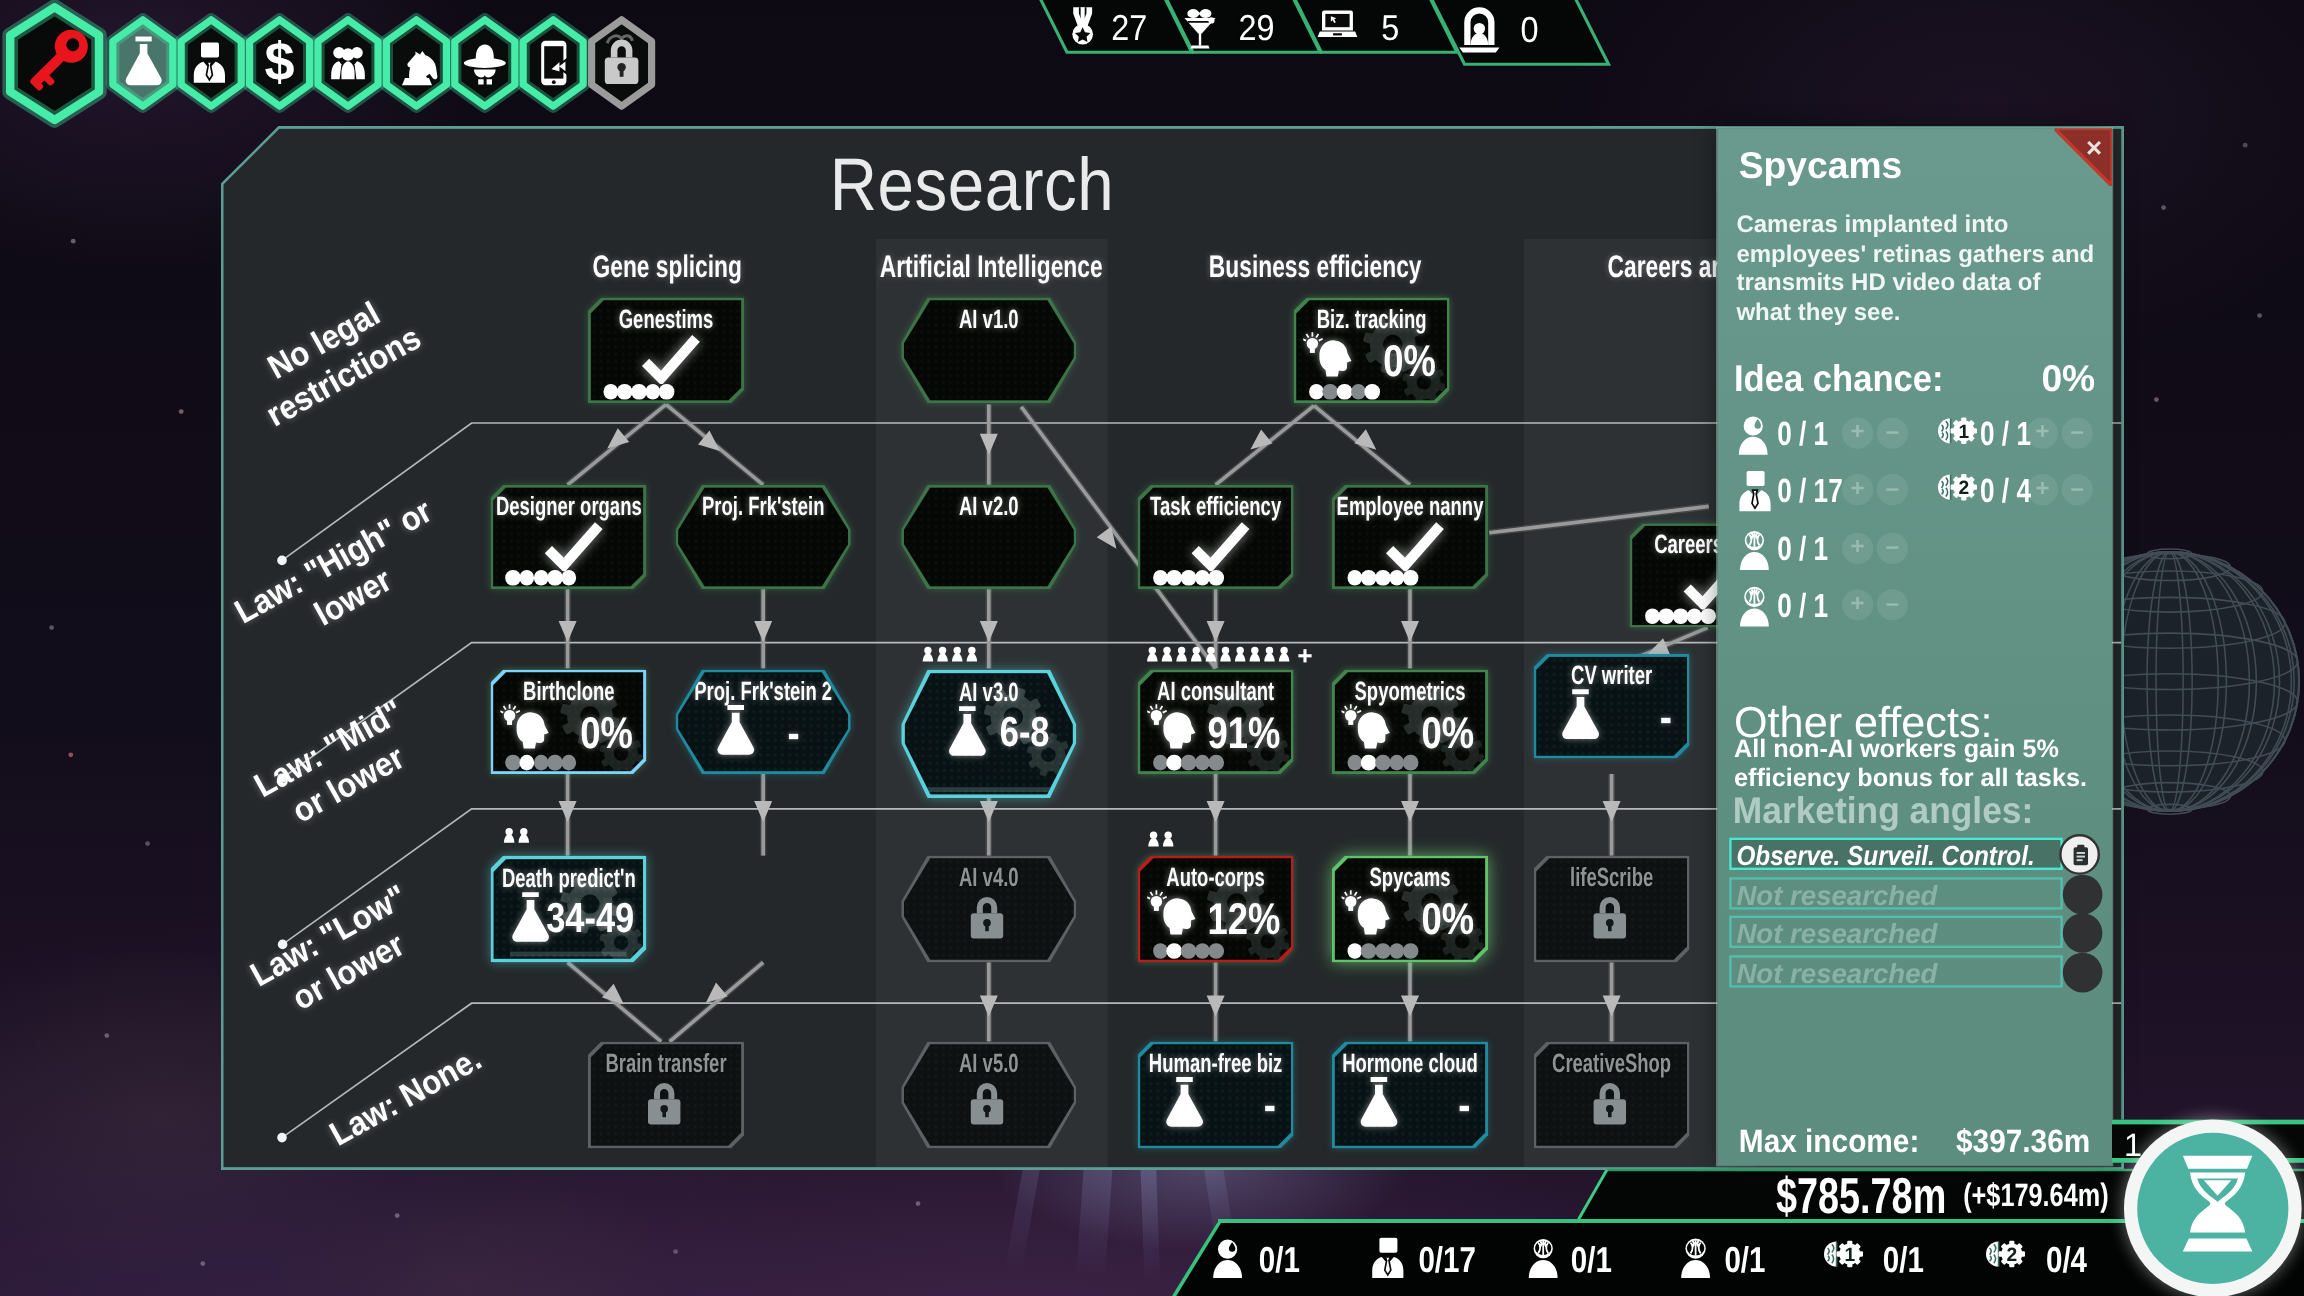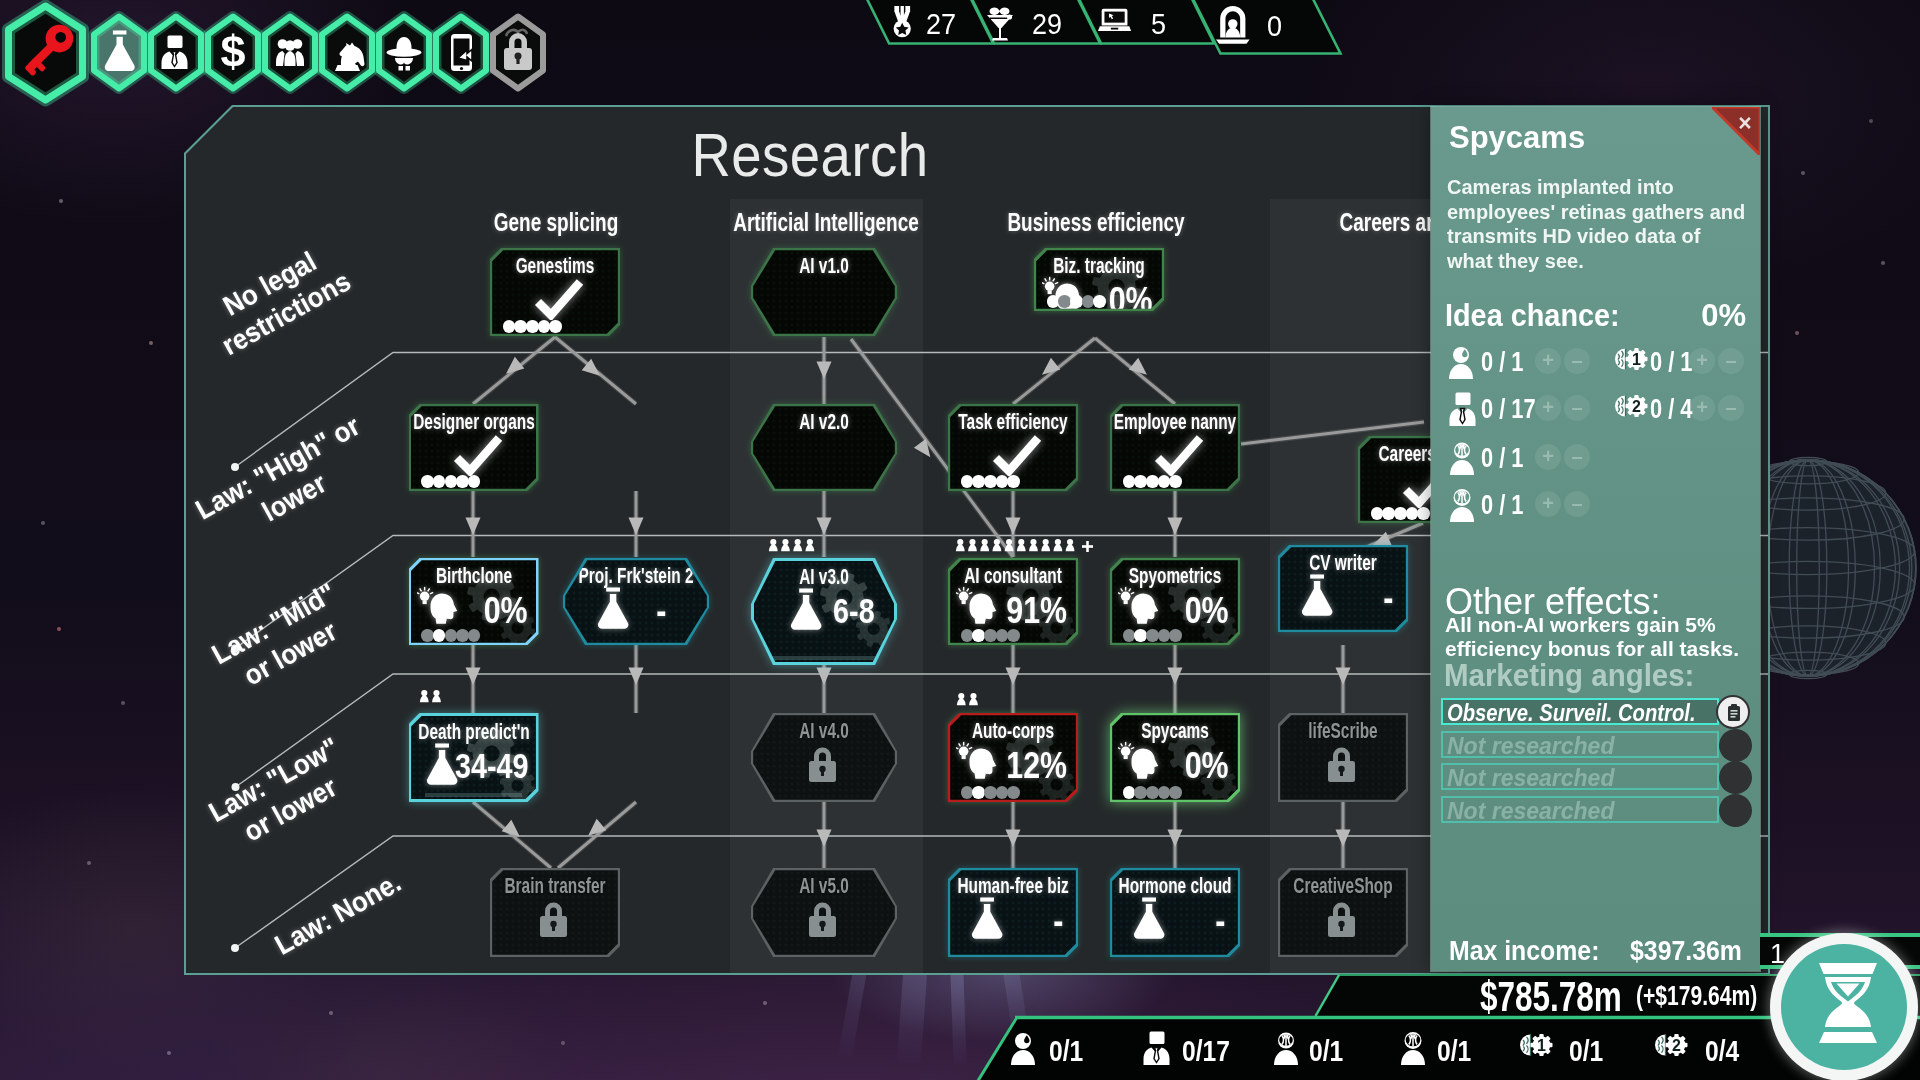--- a/index.html
+++ b/index.html
@@ -307,21 +307,21 @@
           </div>
         </div>
       </div>
       <div style="position:absolute;left:565.0px;top:141px;width:146px;height:88px;filter:drop-shadow(0 0 3px rgba(70,160,95,.4))">
         <div style="position:absolute;inset:0;background:#3c7347;clip-path:polygon(0 57%, 0 43%, 22px 0, calc(100% - 22px) 0, 100% 43%, 100% 57%, calc(100% - 22px) 100%, 22px 100%)">
           <div class="nfill" style="position:absolute;inset:2.2px;clip-path:polygon(0 57%, 0 43%, 22px 0, calc(100% - 22px) 0, 100% 43%, 100% 57%, calc(100% - 22px) 100%, 22px 100%)">
             <div class="ntitle" style="color:#fff;text-shadow:0 0 6px rgba(255,255,255,.45);">AI v1.0</div>
           </div>
         </div>
       </div>
-      <div style="position:absolute;left:848px;top:141px;width:130px;height:63px;filter:drop-shadow(0 0 3px rgba(85,180,100,.45))">
+      <div style="position:absolute;left:892px;top:141px;width:130px;height:88px;filter:drop-shadow(0 0 3px rgba(85,180,100,.45))">
         <div style="position:absolute;inset:0;background:#42854c;clip-path:polygon(11px 0, 100% 0, 100% calc(100% - 11px), calc(100% - 11px) 100%, 0 100%, 0 11px)">
           <div class="nfill" style="position:absolute;inset:2.2px;clip-path:polygon(11px 0, 100% 0, 100% calc(100% - 11px), calc(100% - 11px) 100%, 0 100%, 0 11px)">
             <svg width="130" height="88" viewBox="0 0 130 88" style="position:absolute;left:0;top:0">
               <g transform="translate(80.6,36.96) rotate(15)" fill="#70807d" opacity="0.315">
                 <rect x="-4.2" y="-24.7" width="8.4" height="8.0" rx="2" transform="rotate(0 0 0)"></rect>
                 <rect x="-4.2" y="-24.7" width="8.4" height="8.0" rx="2" transform="rotate(45 0 0)"></rect>
                 <rect x="-4.2" y="-24.7" width="8.4" height="8.0" rx="2" transform="rotate(90 0 0)"></rect>
                 <rect x="-4.2" y="-24.7" width="8.4" height="8.0" rx="2" transform="rotate(135 0 0)"></rect>
                 <rect x="-4.2" y="-24.7" width="8.4" height="8.0" rx="2" transform="rotate(180 0 0)"></rect>
                 <rect x="-4.2" y="-24.7" width="8.4" height="8.0" rx="2" transform="rotate(225 0 0)"></rect>
@@ -370,20 +370,27 @@
           <div class="nfill" style="position:absolute;inset:2.2px;clip-path:polygon(11px 0, 100% 0, 100% calc(100% - 11px), calc(100% - 11px) 100%, 0 100%, 0 11px)">
             <div class="ntitle" style="color:#fff;text-shadow:0 0 6px rgba(255,255,255,.45);">Designer organs</div>
             <div style="position:absolute;left:calc(50% + 3px);top:26px;transform:translateX(-50%);filter:drop-shadow(0 0 5px rgba(255,255,255,.55))"><svg width="54" height="44" viewBox="0 0 54 44" style="">
                 <path d="M7 26 L20 39 L49 6" stroke="#fff" stroke-width="8.5" fill="none"></path>
               </svg></div>
             <span style="position:absolute;left:10.5px;bottom:1px;width:12.5px;height:12.5px;border-radius:50%;background:#fff"></span>
             <span style="position:absolute;left:22.2px;bottom:1px;width:12.5px;height:12.5px;border-radius:50%;background:#fff"></span>
             <span style="position:absolute;left:33.9px;bottom:1px;width:12.5px;height:12.5px;border-radius:50%;background:#fff"></span>
             <span style="position:absolute;left:45.599999999999994px;bottom:1px;width:12.5px;height:12.5px;border-radius:50%;background:#fff"></span>
             <span style="position:absolute;left:57.3px;bottom:1px;width:12.5px;height:12.5px;border-radius:50%;background:#fff"></span>
+          </div>
+        </div>
+      </div>
+      <div style="position:absolute;left:377.0px;top:297px;width:146px;height:87px;filter:drop-shadow(0 0 3px rgba(70,160,95,.4))">
+        <div style="position:absolute;inset:0;background:#3c7347;clip-path:polygon(0 57%, 0 43%, 22px 0, calc(100% - 22px) 0, 100% 43%, 100% 57%, calc(100% - 22px) 100%, 22px 100%)">
+          <div class="nfill" style="position:absolute;inset:2.2px;clip-path:polygon(0 57%, 0 43%, 22px 0, calc(100% - 22px) 0, 100% 43%, 100% 57%, calc(100% - 22px) 100%, 22px 100%)">
+            <div class="ntitle" style="color:#fff;text-shadow:0 0 6px rgba(255,255,255,.45);">Proj. Frk'stein</div>
           </div>
         </div>
       </div>
       <div style="position:absolute;left:565.0px;top:297px;width:146px;height:87px;filter:drop-shadow(0 0 3px rgba(70,160,95,.4))">
         <div style="position:absolute;inset:0;background:#3c7347;clip-path:polygon(0 57%, 0 43%, 22px 0, calc(100% - 22px) 0, 100% 43%, 100% 57%, calc(100% - 22px) 100%, 22px 100%)">
           <div class="nfill" style="position:absolute;inset:2.2px;clip-path:polygon(0 57%, 0 43%, 22px 0, calc(100% - 22px) 0, 100% 43%, 100% 57%, calc(100% - 22px) 100%, 22px 100%)">
             <div class="ntitle" style="color:#fff;text-shadow:0 0 6px rgba(255,255,255,.45);">AI v2.0</div>
           </div>
         </div>
       </div>

